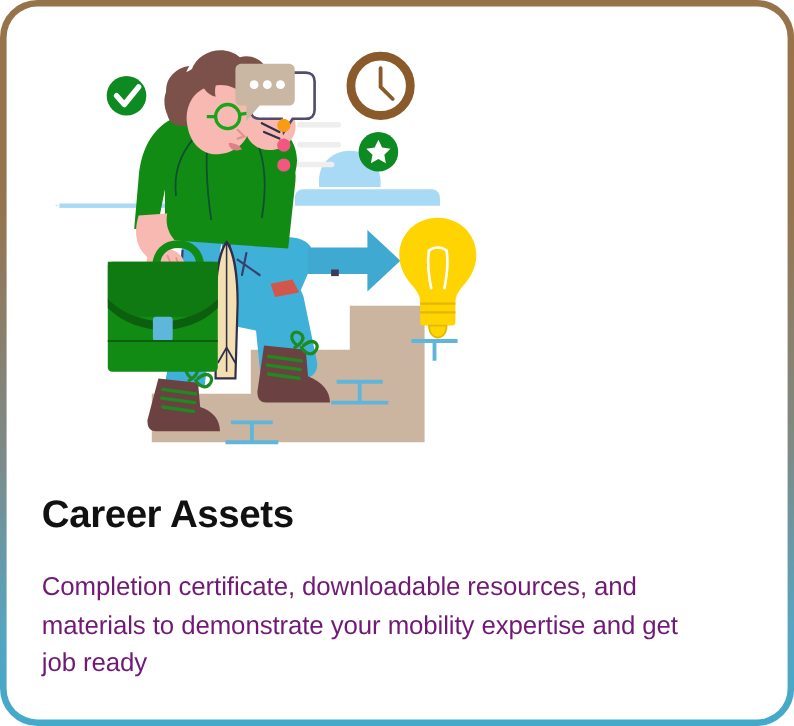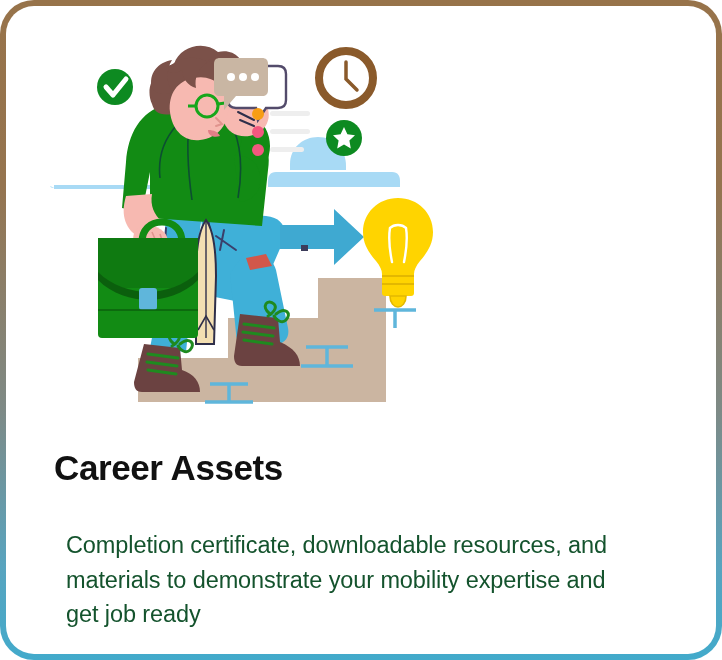--- a/index.html
+++ b/index.html
@@ -47,42 +47,42 @@
   }
   .illustration svg {
     display: block;
     width: 100%;
     height: 100%;
   }
 
   
   .text-block {
     position: absolute;
-    left: 48px;
+    left: 32px;
     top: 440px;
     width: 600px;
   }
   .card-title {
     margin: 0;
     font-family: "Liberation Sans", sans-serif;
     font-size: 35px;
     font-weight: bold;
     line-height: 44px;
     letter-spacing: -0.4px;
     color: #111111;
   }
   .card-desc {
-    margin: 12px;
+    margin: 0;
     padding-top: 26px;
     font-family: "Liberation Sans", sans-serif;
     font-size: 23.5px;
     font-weight: normal;
     line-height: 34.5px;
     letter-spacing: -0.1px;
-    color: #14532d;
+    color: #701a75;
     max-width: 590px;
   }
 </style>
 </head>
 <body>
 
 <div class="card-wrap">
   <div class="card">
 
     <div class="illustration">

